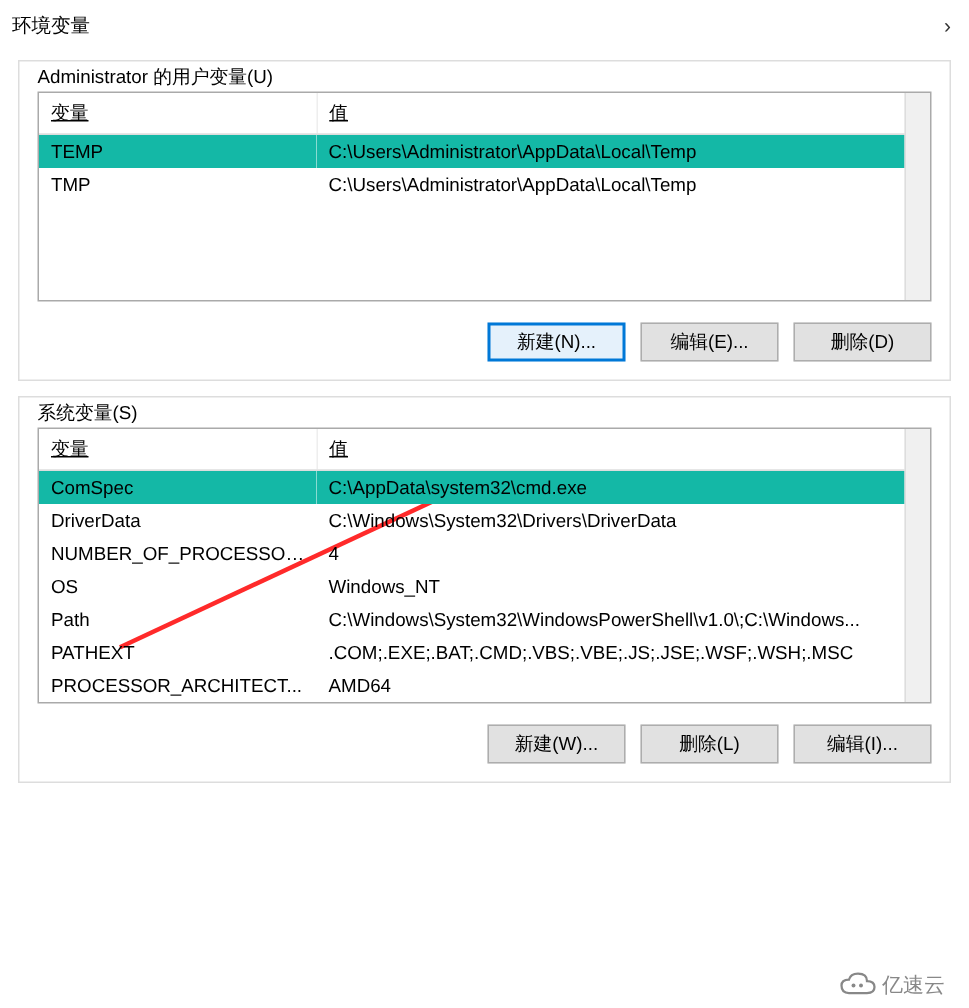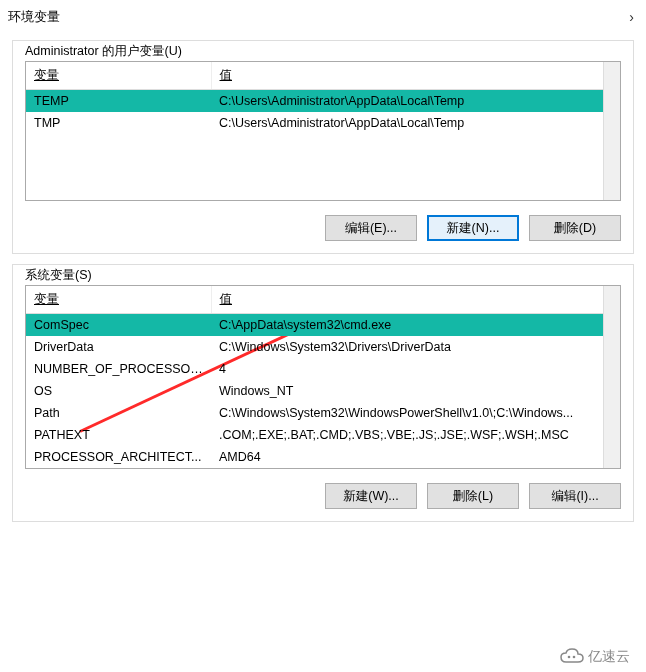--- a/index.html
+++ b/index.html
@@ -56,22 +56,22 @@
           </tr>
           <tr>
             <td>TMP</td>
             <td>C:\Users\Administrator\AppData\Local\Temp</td>
           </tr>
         </tbody>
     </table>
     <div class="scroll-stub"></div>
   </div>
   <div class="btn-row">
+    <button class="btn focus">新建(N)...</button>
     <button class="btn">编辑(E)...</button>
-    <button class="btn focus">新建(N)...</button>
     <button class="btn">删除(D)</button>
   </div>
 </div>
 
 <div class="arrow" style="left:80px; top:430px;">
   <div class="arrow-line" style="width:280px; left:0; top:0; transform:rotate(-25deg);"></div>
   <div class="arrow-head" style="left:250px; top:-125px; transform:rotate(-25deg);"></div>
 </div>
 
 <div class="panel">

